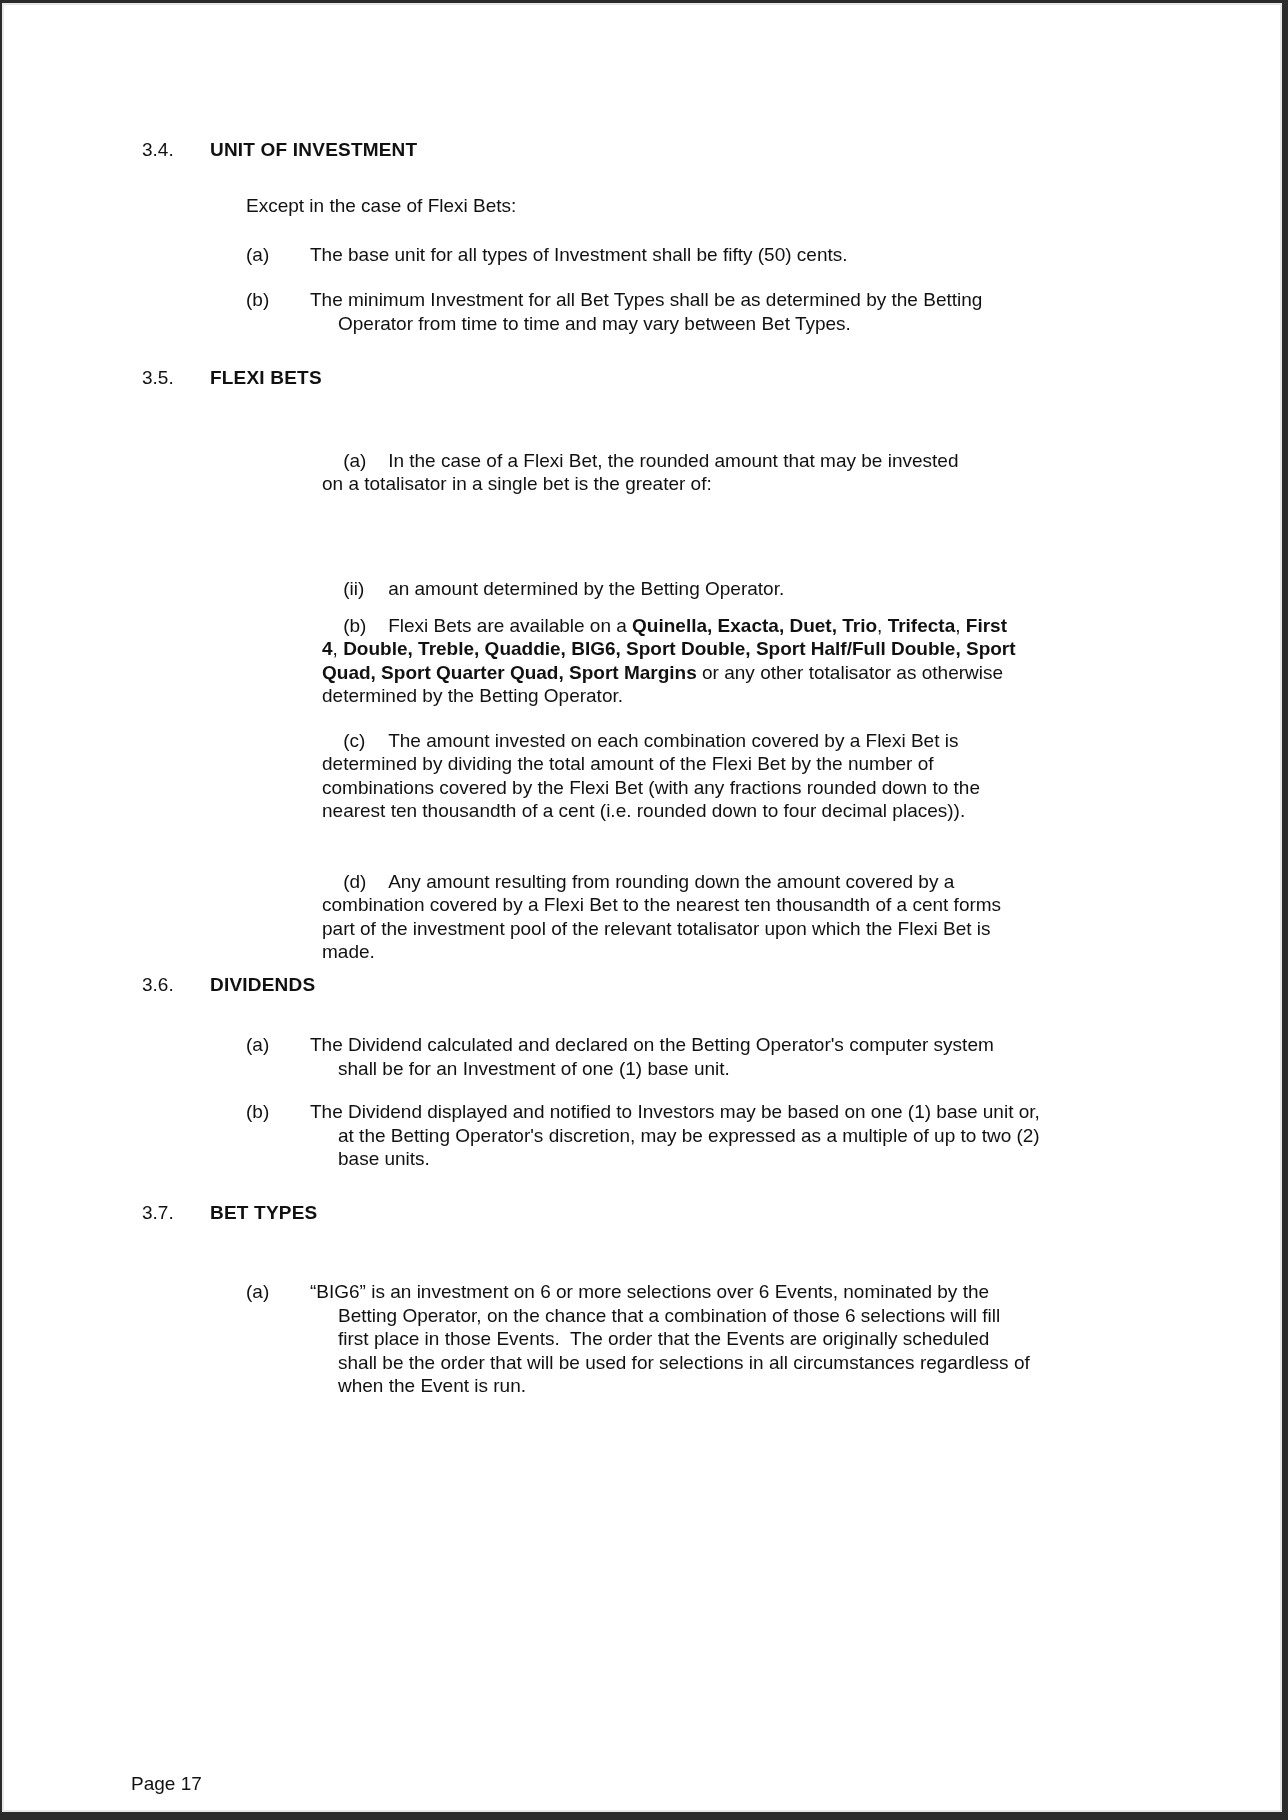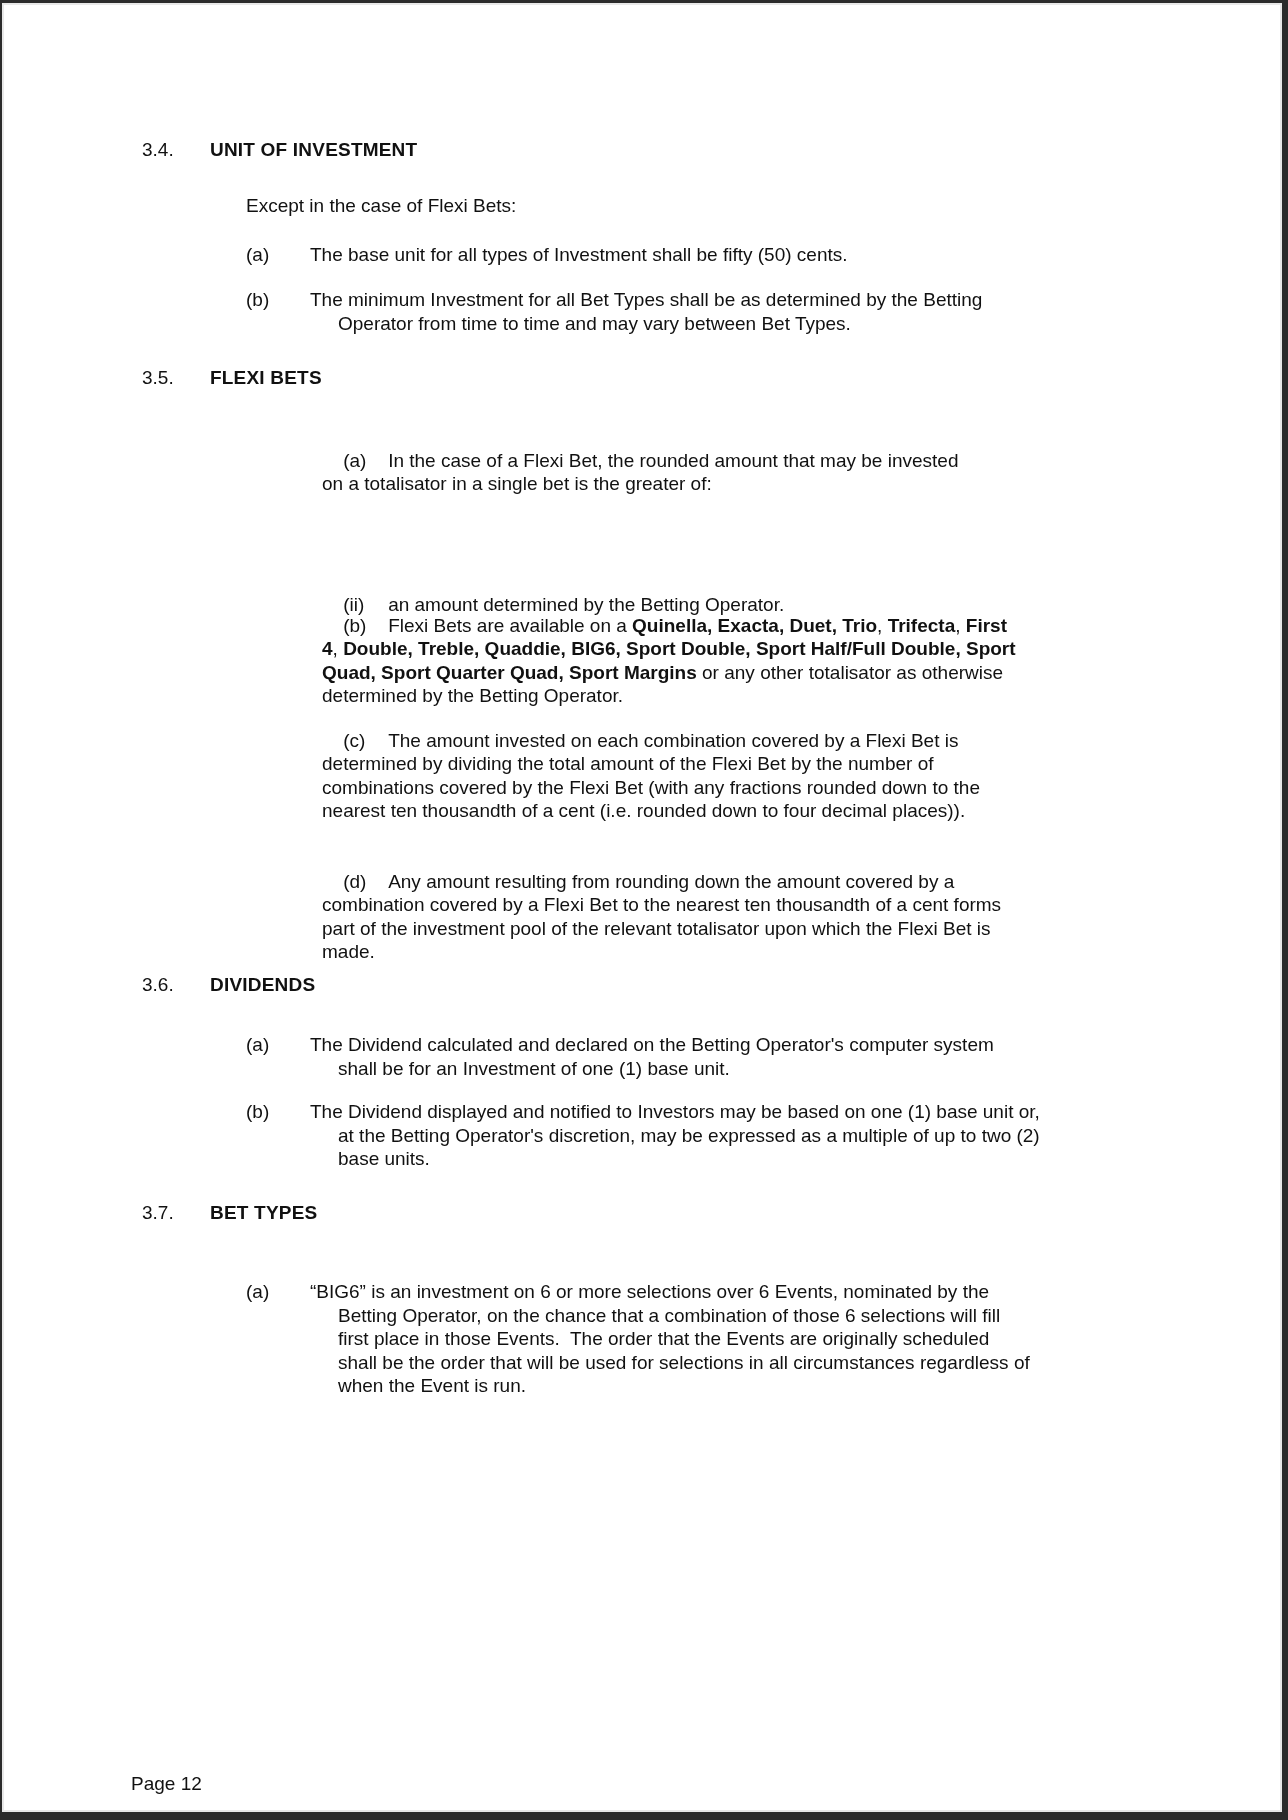--- a/index.html
+++ b/index.html
@@ -57,21 +57,21 @@
 
   <div class="abs sec-head" style="top:361px">
     <span class="sec-num">3.5.</span><span class="sec-title">FLEXI BETS</span>
   </div>
 
   <div class="abs block" style="top:420px;width:658px">
     <span class="lbl">(a)</span><span>In the case of a Flexi Bet, the rounded amount that may be invested on a totalisator in a single bet is the greater of:</span>
   </div>
 
 
-  <div class="abs block" style="top:564px">
+  <div class="abs block" style="top:548px">
     <span class="lbl">(ii)</span><span>an amount determined by the Betting Operator.</span>
   </div>
 
   <div class="abs block" style="top:585px;width:700px">
     <span class="lbl">(b)</span><span>Flexi Bets are available on a </span><span class="bold">Quinella, Exacta, Duet, Trio</span><span>, </span><span class="bold">Trifecta</span><span>, </span><span class="bold">First 4</span><span>, </span><span class="bold">Double, Treble, Quaddie, BIG6, Sport Double, Sport Half/Full Double, Sport Quad, Sport Quarter Quad, Sport Margins</span><span> or any other totalisator as otherwise determined by the Betting Operator.</span>
   </div>
 
   <div class="abs block" style="top:700px;width:662px">
     <span class="lbl">(c)</span><span>The amount invested on each combination covered by a Flexi Bet is determined by dividing the total amount of the Flexi Bet by the number of combinations covered by the Flexi Bet (with any fractions rounded down to the nearest ten thousandth of a cent (i.e. rounded down to four decimal places)).</span>
   </div>
@@ -96,15 +96,15 @@
 
   <div class="abs sec-head" style="top:1196px">
     <span class="sec-num">3.7.</span><span class="sec-title">BET TYPES</span>
   </div>
 
   <div class="abs hitem" style="top:1275px">
     <span class="lbl">(a)</span>
     <div class="txt" style="width:692px">“BIG6” is an investment on 6 or more selections over 6 Events, nominated by the Betting Operator, on the chance that a combination of those 6 selections will fill first place in those Events.  The order that the Events are originally scheduled shall be the order that will be used for selections in all circumstances regardless of when the Event is run.</div>
   </div>
 
-  <div class="abs footer" style="top:1767px">Page 12</div>
+  <div class="abs footer" style="top:1767px">Page 17</div>
 
 </div>
 
 </body></html>

